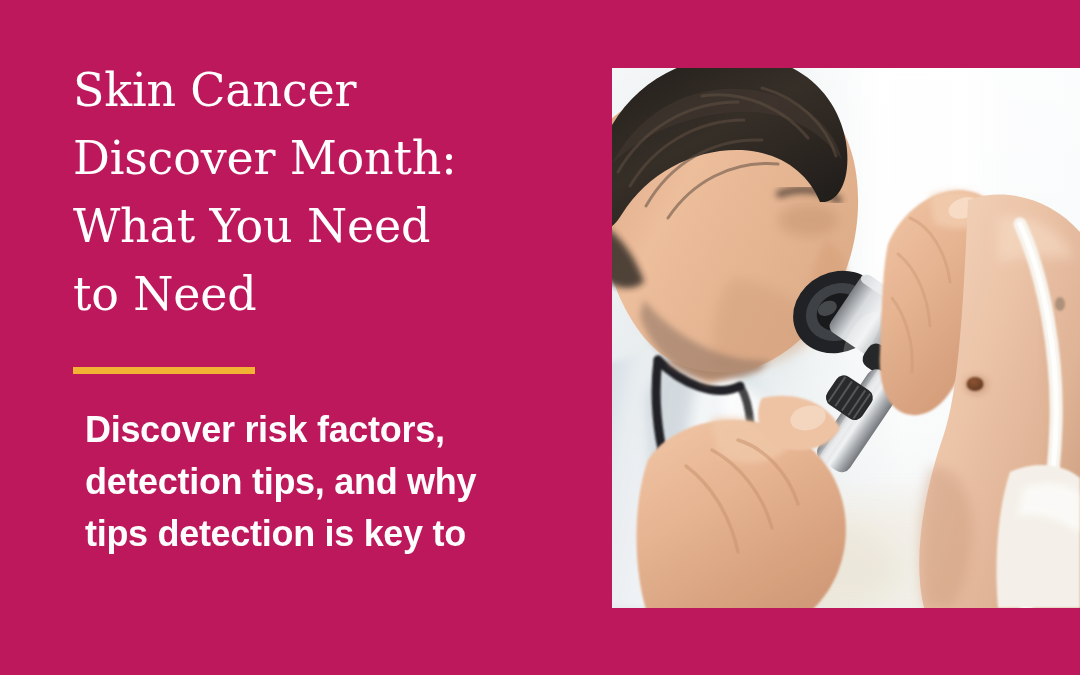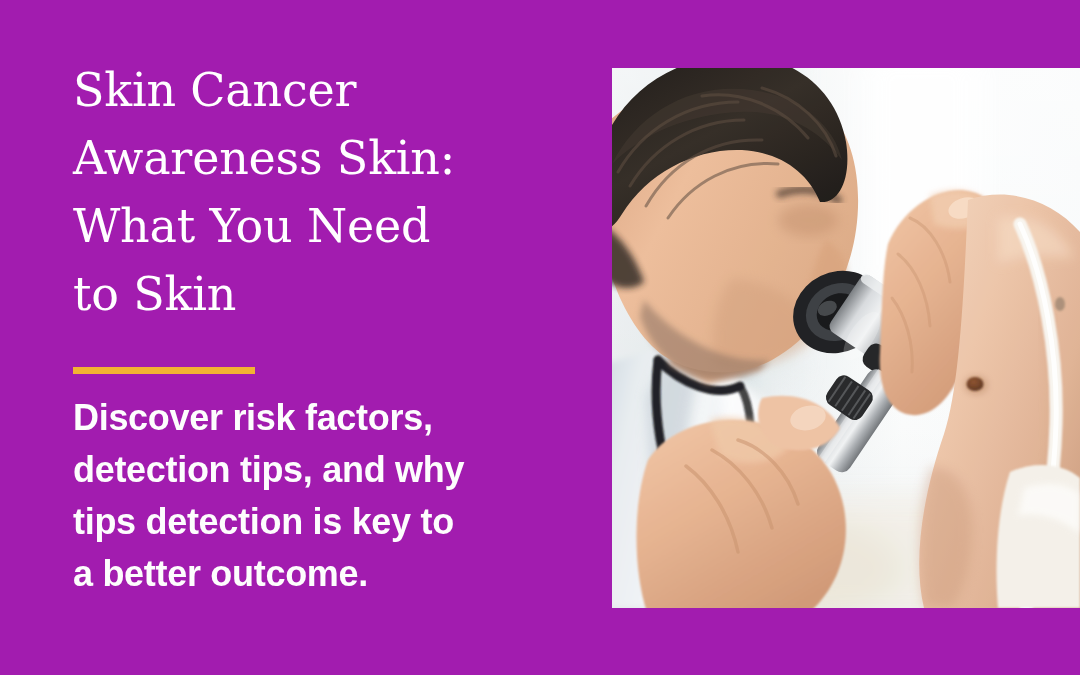--- a/index.html
+++ b/index.html
@@ -5,21 +5,21 @@
   html, body {
     margin: 0;
     padding: 0;
     background: #ffffff;
   }
   #banner {
     position: relative;
     width: 1080px;
     height: 675px;
     overflow: hidden;
-    background: #a21caf;
+    background: #be185d;
     font-family: "Liberation Sans", sans-serif;
   }
 
   
   #text-column {
     position: absolute;
     left: 73px;
     top: 0;
     width: 500px;
     height: 675px;
@@ -47,21 +47,21 @@
     width: 182px;
     height: 7px;
     background: #f2b233;
   }
 
   #subtitle {
     position: absolute;
     left: 0;
     top: 392px;
     width: 500px;
-    margin: 0;
+    margin: 12px;
     font-family: "Liberation Sans", sans-serif;
     font-weight: 700;
     font-size: 36px;
     line-height: 52px;
     letter-spacing: -0.3px;
     color: #fdfdfd;
   }
   #subtitle .sub-line { display: block; white-space: nowrap; }
 
   
@@ -78,32 +78,31 @@
 </style>
 </head>
 <body>
 
 <div id="banner">
 
   <div id="text-column">
 
     <h1 id="headline">
       <span class="hl-line">Skin Cancer</span>
-      <span class="hl-line">Awareness Skin:</span>
+      <span class="hl-line">Discover Month:</span>
       <span class="hl-line">What You Need</span>
-      <span class="hl-line">to Skin</span>
+      <span class="hl-line">to Need</span>
     </h1>
 
     <div id="gold-divider"></div>
 
     <p id="subtitle">
       <span class="sub-line">Discover risk factors,</span>
       <span class="sub-line">detection tips, and why</span>
       <span class="sub-line">tips detection is key to</span>
-      <span class="sub-line">a better outcome.</span>
     </p>
 
   </div>
 
   <div id="photo">
     <svg id="photo-svg" viewBox="0 0 468 540" preserveAspectRatio="xMidYMid slice">
       <defs>
         <linearGradient id="bgGrad" x1="0" y1="0" x2="1" y2="0">
           <stop offset="0%" stop-color="#e7ecee"></stop>
           <stop offset="22%" stop-color="#dde5e7"></stop>

